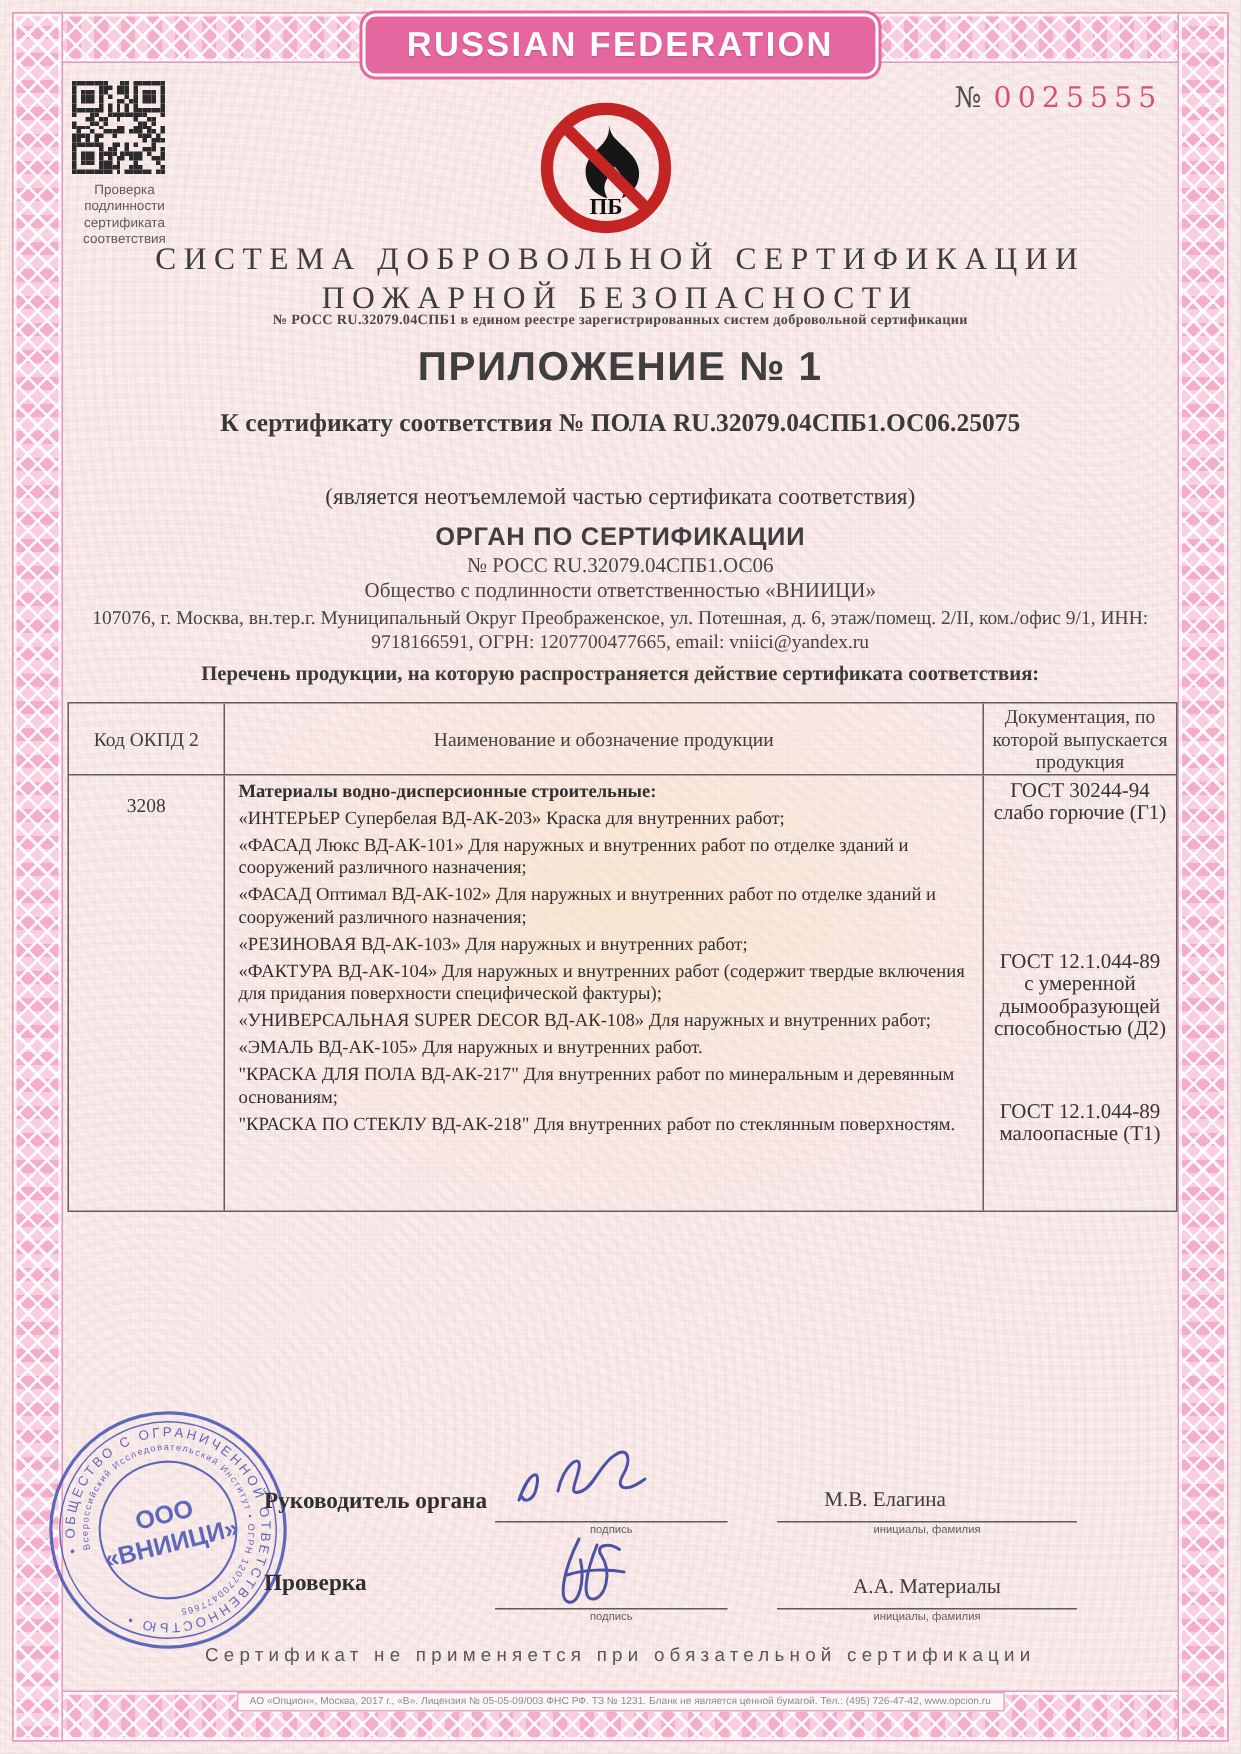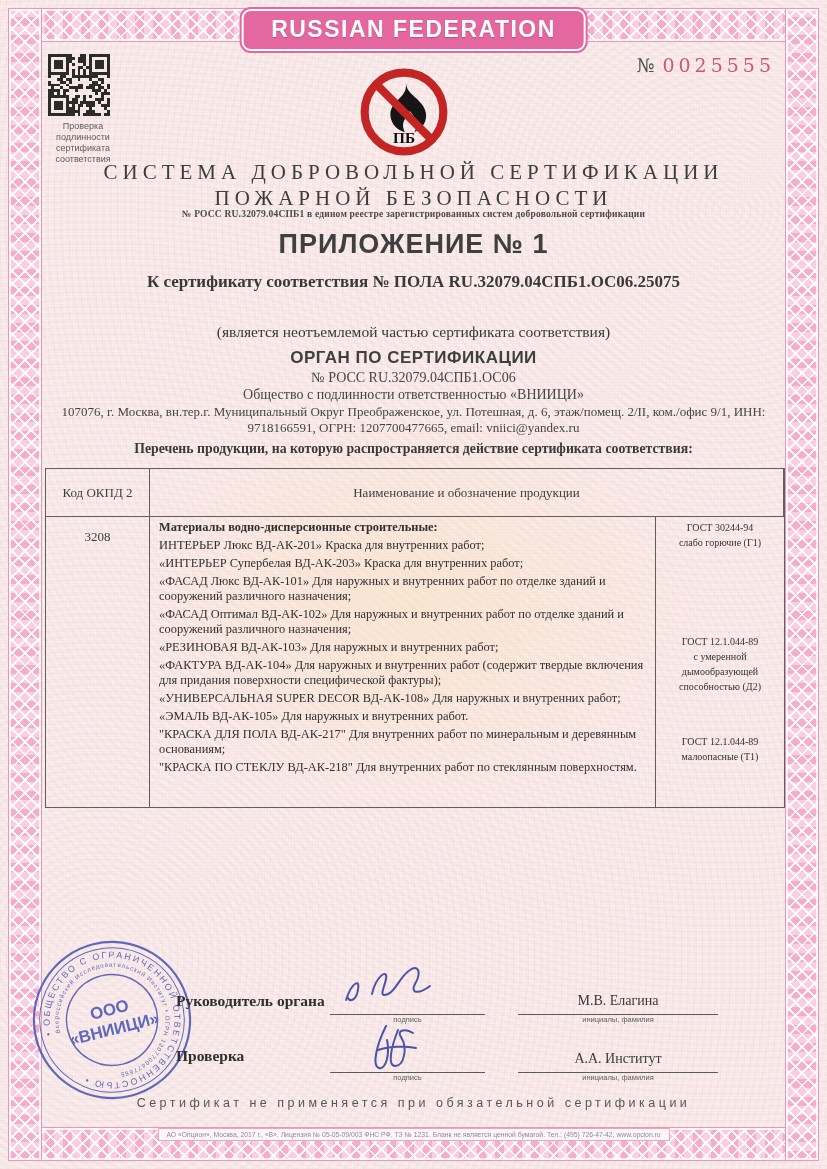--- a/index.html
+++ b/index.html
@@ -85,39 +85,39 @@
   .th2 { flex:1; border-right:1px solid #5f5f5f; }
   .th3 { width:128px; }
   .tbody { display:flex; height:290px; }
   .td1 { width:104px; border-right:1px solid #5f5f5f; text-align:center;
          padding-top:12px; font-size:13px; color:#3a3a3a; }
   .td2 { flex:1; border-right:1px solid #5f5f5f; padding:3px 9px 0; }
   .td2 p { font-size:12.4px; line-height:15px; margin:0 0 3px; color:#303030; }
   .td2 p.bold { font-weight:bold; }
   .td3 { width:128px; position:relative; }
   .doc { position:absolute; left:0; width:100%; text-align:center;
-         font-size:10px; line-height:15px; color:#333; }
+         font-size:14px; line-height:15px; color:#333; }
   .doc .gost { display:block; }
   .doc .note { display:block; }
   .doc1 { top:3px; } .doc2 { top:45px; font-size:11.6px; } .doc3 { top:117px; } .doc4 { top:217px; }
 
   
   .stamp { position:absolute; left:28px; top:936px; width:168px; height:168px;
            transform:rotate(-14deg); opacity:.88; z-index:2; }
   .sig-label { position:absolute; font-weight:bold; font-size:15.5px; color:#2f2f2f; z-index:3; }
   .lbl-head { left:176px; top:992px; }
   .lbl-expert { left:176px; top:1047px; }
   .sig-line { position:absolute; border-top:1px solid #5a5a5a; text-align:center; z-index:3; }
   .sig-line .cap { font-size:7.5px; color:#616161; font-family:"Liberation Sans", sans-serif; }
   .line-s1 { left:330px; top:1014px; width:155px; }
   .line-n1 { left:518px; top:1014px; width:200px; }
   .line-s2 { left:330px; top:1072px; width:155px; }
   .line-n2 { left:518px; top:1072px; width:200px; }
   .sig-name { position:absolute; width:200px; text-align:center; font-size:14px; color:#3a3a3a; z-index:3; }
-  .name1 { left:518px; top:993px; } .name2 { left:518px; top:1051px; }
+  .name1 { left:490px; top:993px; } .name2 { left:518px; top:1051px; }
   .scribble { position:absolute; z-index:3; }
   .scr1 { left:338px; top:962px; } .scr2 { left:350px; top:1020px; }
 
   
   .footer-note { top:1096px; font-family:"Liberation Sans", sans-serif; font-size:12.5px;
                  letter-spacing:3.5px; color:#565656; z-index:4; }
   .imprint { position:absolute; top:1128px; left:50%; transform:translateX(-50%);
              max-width:680px; white-space:nowrap; background:#fdf6f8;
              border:1px solid #e3a9bf; padding:2px 8px; font-family:"Liberation Sans", sans-serif;
              font-size:6.8px; color:#8d8d8d; z-index:4; }
@@ -413,26 +413,26 @@
   <div class="c org-header">ОРГАН ПО СЕРТИФИКАЦИИ</div>
   <div class="c org-number">№ РОСС RU.32079.04СПБ1.ОС06</div>
   <div class="c org-name">Общество с подлинности ответственностью «ВНИИЦИ»</div>
   <div class="c org-address">107076, г. Москва, вн.тер.г. Муниципальный Округ Преображенское, ул. Потешная, д. 6, этаж/помещ. 2/II, ком./офис 9/1, ИНН: 9718166591, ОГРН: 1207700477665, email: vniici@yandex.ru</div>
   <div class="c products-intro">Перечень продукции, на которую распространяется действие сертификата соответствия:</div>
 
   <div class="ptable">
     <div class="thead">
       <div class="th th1">Код ОКПД 2</div>
       <div class="th th2">Наименование и обозначение продукции</div>
+      <div class="th th3">Документация, по которой выпускается продукция</div>
     </div>
     <div class="tbody">
       <div class="td1">3208</div>
       <div class="td2">
         <p class="bold">Материалы водно-дисперсионные строительные:</p>
-        <p>ИНТЕРЬЕР Люкс ВД-АК-201» Краска для внутренних работ;</p>
         <p>«ИНТЕРЬЕР Супербелая ВД-АК-203» Краска для внутренних работ;</p>
         <p>«ФАСАД Люкс ВД-АК-101» Для наружных и внутренних работ по отделке зданий и сооружений различного назначения;</p>
         <p>«ФАСАД Оптимал ВД-АК-102» Для наружных и внутренних работ по отделке зданий и сооружений различного назначения;</p>
         <p>«РЕЗИНОВАЯ ВД-АК-103» Для наружных и внутренних работ;</p>
         <p>«ФАКТУРА ВД-АК-104» Для наружных и внутренних работ (содержит твердые включения для придания поверхности специфической фактуры);</p>
         <p>«УНИВЕРСАЛЬНАЯ SUPER DECOR ВД-АК-108» Для наружных и внутренних работ;</p>
         <p>«ЭМАЛЬ ВД-АК-105» Для наружных и внутренних работ.</p>
         <p>"КРАСКА ДЛЯ ПОЛА ВД-АК-217" Для внутренних работ по минеральным и деревянным основаниям;</p>
         <p>"КРАСКА ПО СТЕКЛУ ВД-АК-218" Для внутренних работ по стеклянным поверхностям.</p>
       </div>
@@ -481,21 +481,21 @@
       <path d="M8 38 C 14 20, 24 14, 19 32 C 17 38, 12 40, 10 36 M34 32 C 38 14, 50 6, 48 17 C 46 27, 40 36, 50 32 C 58 29, 62 14, 72 8 C 80 2, 84 10, 77 22 C 72 31, 80 33, 92 24" fill="none" stroke="#38439e" stroke-width="2" stroke-linecap="round" opacity=".9"></path>
     </svg>
   </div>
   <div class="scribble scr2">
     <svg width="110" height="52" viewBox="0 0 110 52">
       <path d="M36 6 C 26 26, 22 46, 29 48 C 36 50, 40 34, 37 20 M48 10 C 40 30, 38 46, 45 46 C 54 46, 58 28, 51 17 C 46 10, 56 8, 63 13 M28 30 C 40 26, 56 26, 66 28" fill="none" stroke="#38439e" stroke-width="2" stroke-linecap="round" opacity=".9"></path>
     </svg>
   </div>
 
   <div class="sig-name name1">М.В. Елагина</div>
-  <div class="sig-name name2">А.А. Институт</div>
+  <div class="sig-name name2">А.А. Материалы</div>
 
   <div class="sig-line line-s1">
     <div class="cap">подпись</div>
   </div>
   <div class="sig-line line-n1">
     <div class="cap">инициалы, фамилия</div>
   </div>
   <div class="sig-line line-s2">
     <div class="cap">подпись</div>
   </div>

